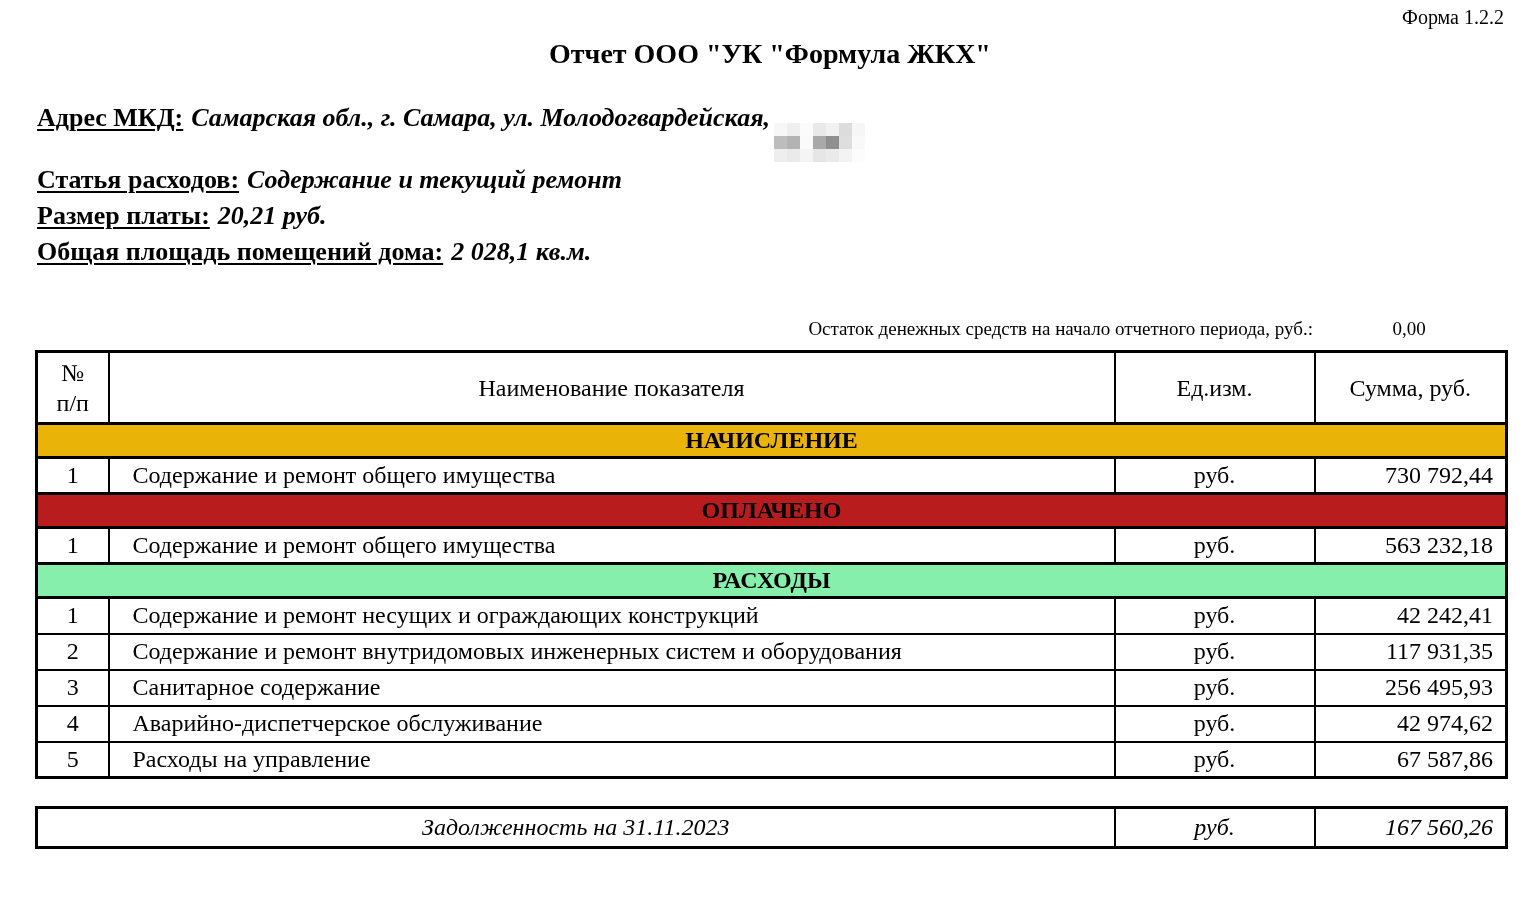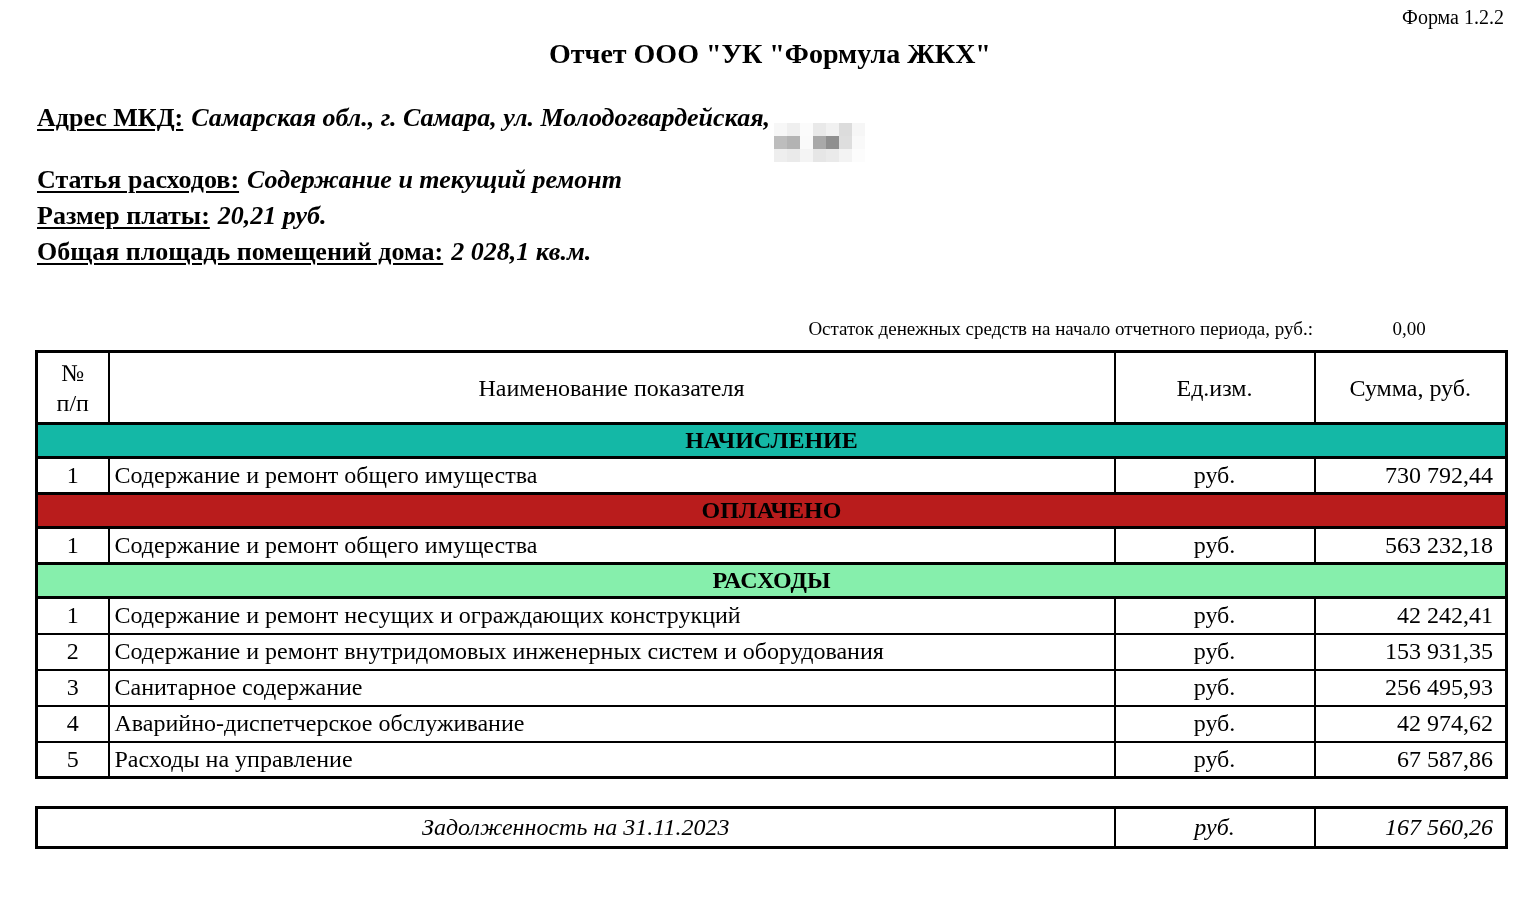--- a/index.html
+++ b/index.html
@@ -103,21 +103,21 @@
   .section-row td {
     height: 31px;
     text-align: center;
     font-weight: bold;
     vertical-align: middle;
     border-top: 3px solid #000;
     border-bottom: 3px solid #000;
   }
   .data-row { height: 36px; }
   .cell-num  { text-align: center; vertical-align: middle; }
-  .cell-name { text-align: left; padding-left: 5px; vertical-align: middle; }
+  .cell-name { text-align: left; padding-left: 23px; vertical-align: middle; }
   .cell-unit { text-align: center; vertical-align: middle; }
   .cell-sum  { text-align: right; padding-right: 12px; vertical-align: middle; }
   .debt-table .data-row { height: 40px; }
   .debt-table td { font-style: italic; }
   .debt-name { text-align: center; vertical-align: middle; }
 </style>
 </head>
 <body>
 
 <div class="page">
@@ -178,21 +178,21 @@
     <thead>
       <tr class="th-row">
         <th><span>№</span><br><span>п/п</span></th>
         <th>Наименование показателя</th>
         <th>Ед.изм.</th>
         <th>Сумма, руб.</th>
       </tr>
     </thead>
     <tbody>
       <tr class="section-row">
-        <td colspan="4" style="background: #14b8a6;">НАЧИСЛЕНИЕ</td>
+        <td colspan="4" style="background: #eab308;">НАЧИСЛЕНИЕ</td>
       </tr>
       <tr class="data-row">
         <td class="cell-num">1</td>
         <td class="cell-name">Содержание и ремонт общего имущества</td>
         <td class="cell-unit">руб.</td>
         <td class="cell-sum">730 792,44</td>
       </tr>
       <tr class="section-row">
         <td colspan="4" style="background: #b91c1c;">ОПЛАЧЕНО</td>
       </tr>
@@ -208,21 +208,21 @@
       <tr class="data-row">
         <td class="cell-num">1</td>
         <td class="cell-name">Содержание и ремонт несущих и ограждающих конструкций</td>
         <td class="cell-unit">руб.</td>
         <td class="cell-sum">42 242,41</td>
       </tr>
       <tr class="data-row">
         <td class="cell-num">2</td>
         <td class="cell-name">Содержание и ремонт внутридомовых инженерных систем и оборудования</td>
         <td class="cell-unit">руб.</td>
-        <td class="cell-sum">153 931,35</td>
+        <td class="cell-sum">117 931,35</td>
       </tr>
       <tr class="data-row">
         <td class="cell-num">3</td>
         <td class="cell-name">Санитарное содержание</td>
         <td class="cell-unit">руб.</td>
         <td class="cell-sum">256 495,93</td>
       </tr>
       <tr class="data-row">
         <td class="cell-num">4</td>
         <td class="cell-name">Аварийно-диспетчерское обслуживание</td>

